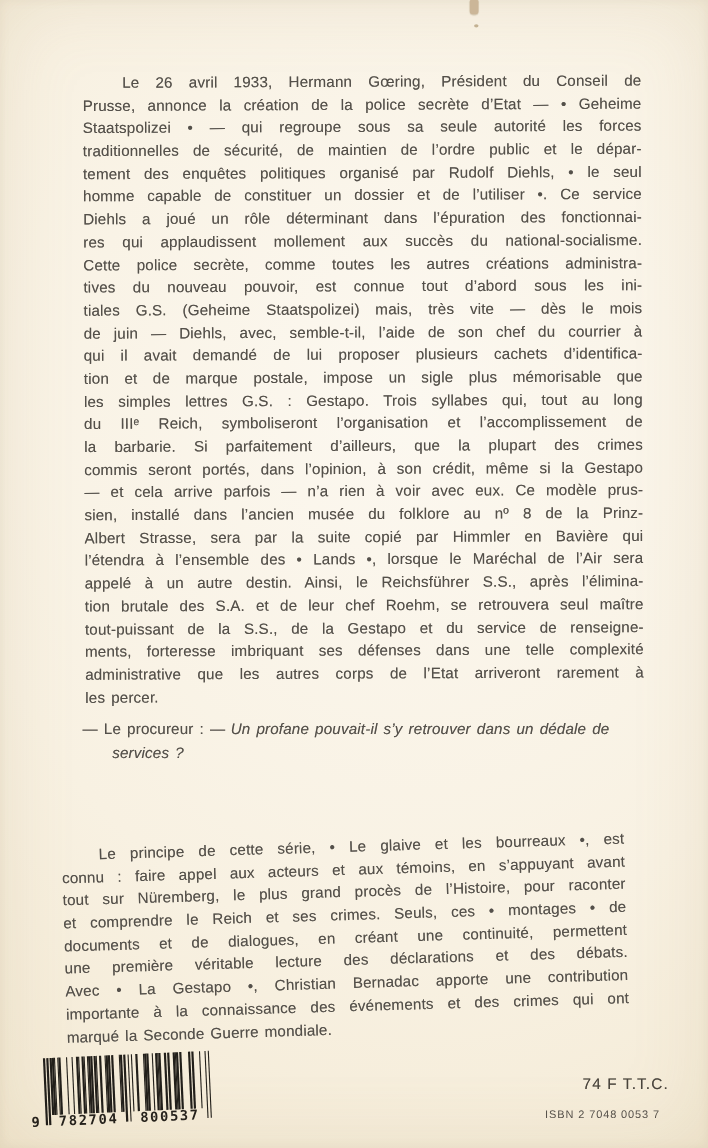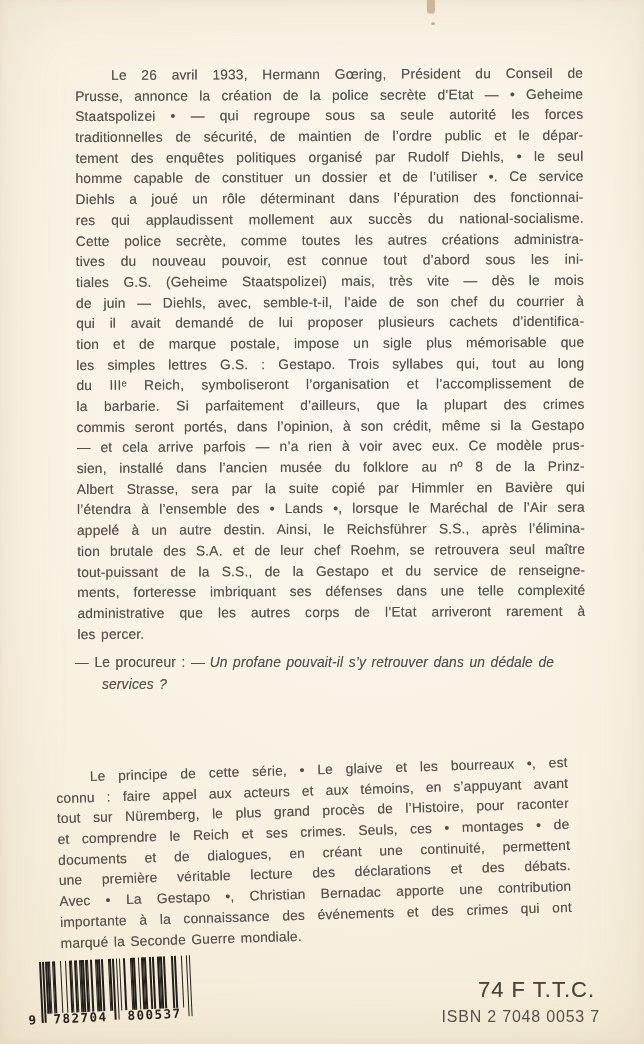--- a/index.html
+++ b/index.html
@@ -39,26 +39,26 @@
   .dlg2{ top:706px; }
   .quote{ font-style:italic; margin-left:0.35em; }
 
   .botpar{
     position:absolute; left:61px; top:768px; width:512px;
     font-size:13.8px; line-height:20.5px; letter-spacing:0.15px; word-spacing:1.5px;
     transform:rotate(-1.7deg); transform-origin:left bottom;
   }
 
   .price{
-    position:absolute; right:49px; top:977px;
-    font-size:22px; letter-spacing:1px; color:#49443c;
+    position:absolute; right:36px; top:977px;
+    font-size:14px; letter-spacing:1px; color:#49443c;
   }
   .isbn{
     position:absolute; right:44px; top:1008px;
-    font-size:16px; letter-spacing:0.8px; color:#56514a;
+    font-size:10px; letter-spacing:0.8px; color:#56514a;
     text-align:right;
   }
 
   .barcode{
     position:absolute; left:42px; top:962px;
     transform:rotate(-2.6deg); transform-origin:left bottom;
   }
   .bars{ display:flex; align-items:flex-start; height:66px; }
   .bmod{ width:1.6px; height:52px; }
   .bon{ background:#221f1a; }

